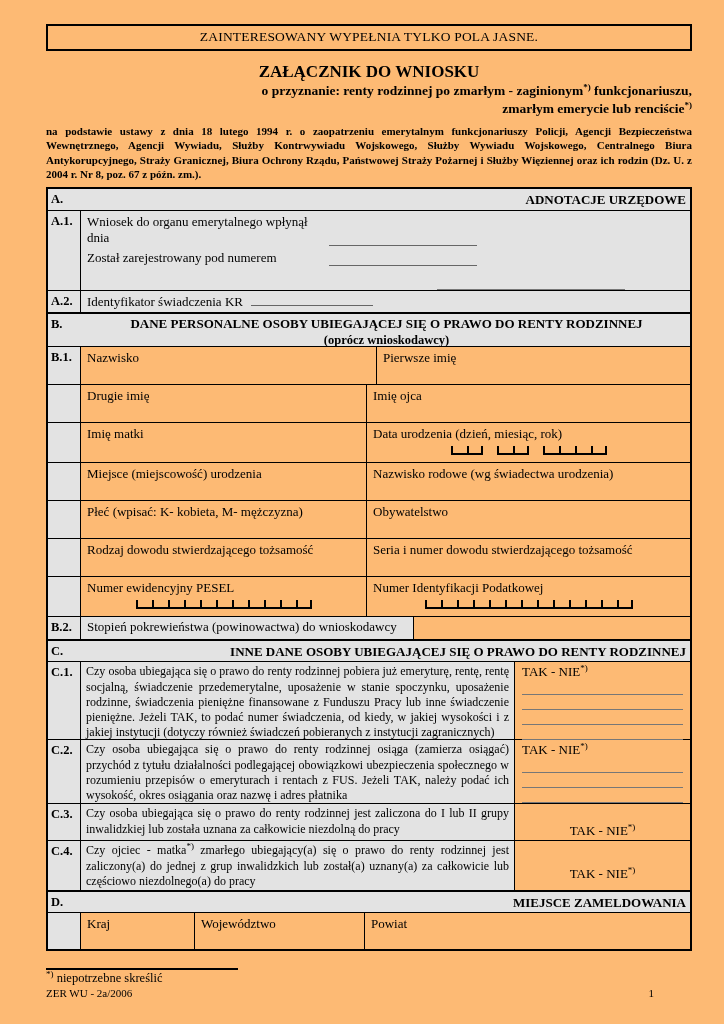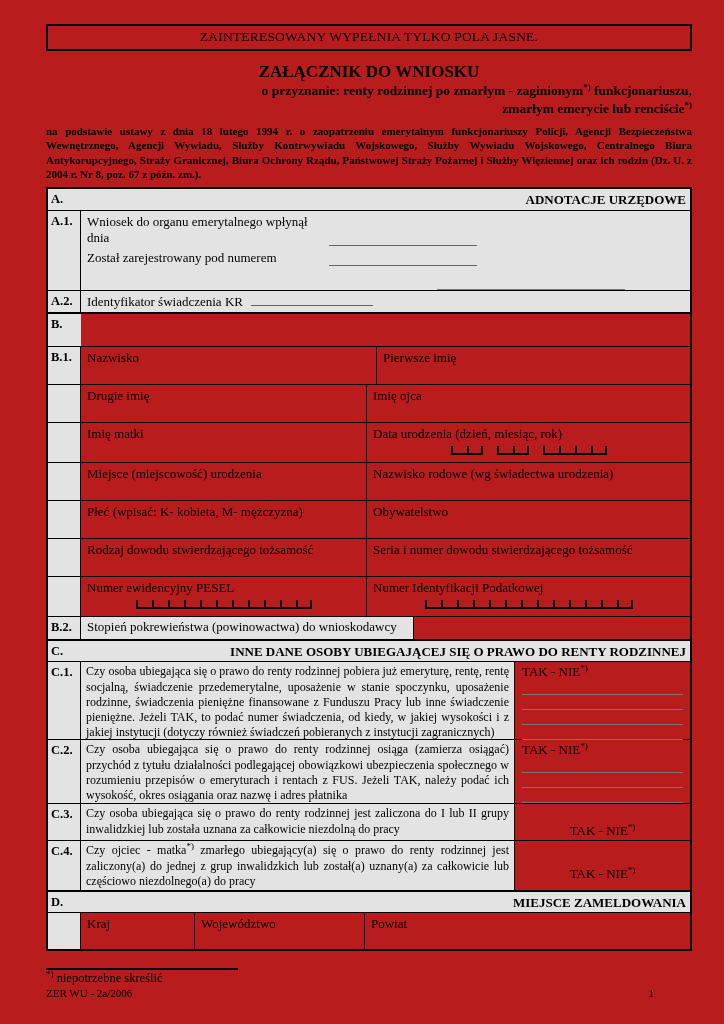--- a/index.html
+++ b/index.html
@@ -1,18 +1,18 @@
 <!DOCTYPE html>
 <html><head>
 <meta charset="utf-8">
 <style>
   * { box-sizing: border-box; }
   html,body { margin:0; padding:0; background:#ffffff; }
   .page {
-    position:relative; width:724px; height:1024px; background:#b91c1c;
+    position:relative; width:724px; height:1024px; background:#fdba74;
     font-family:"Liberation Serif","DejaVu Serif",serif; color:#000; overflow:hidden;
   }
   .inner { position:absolute; left:46px; top:24px; width:646px; }
 
   
   .notice-box { border:2px solid #000; text-align:center; font-size:13.5px; padding:3px 0 4px 0; letter-spacing:.2px; }
   .doc-title { text-align:center; font-weight:bold; font-size:17px; margin-top:11px; }
   .doc-subtitle { text-align:right; font-weight:bold; font-size:13.5px; line-height:1.3; }
   sup { font-size:9px; line-height:0; }
   .legal { font-weight:bold; font-size:11px; line-height:1.3; text-align:justify; margin-top:7px; }
@@ -109,20 +109,24 @@
       <div class="row" style="height:22px">
         <div class="num-col">A.2.</div>
         <div class="cell gray" style="flex:1;padding-top:2px">
           <span>Identyfikator świadczenia KR</span>
           <span class="blank-line" style="width:122px;margin-left:5px"></span>
         </div>
       </div>
 
       <div class="row sec thick" style="height:34px">
         <div class="num-col">B.</div>
+        <div class="sec-title-cell sec-title-center">
+          <div>DANE PERSONALNE OSOBY UBIEGAJĄCEJ SIĘ O PRAWO DO RENTY RODZINNEJ</div>
+          <div class="sec-sub">(oprócz wnioskodawcy)</div>
+        </div>
       </div>
 
       <div class="row" style="height:38px">
         <div class="num-col">B.1.</div>
         <div class="cell" style="flex:0 0 295px">
           <span class="lbl">Nazwisko</span>
         </div>
         <div class="cell" style="flex:1">
           <span class="lbl">Pierwsze imię</span>
         </div>

